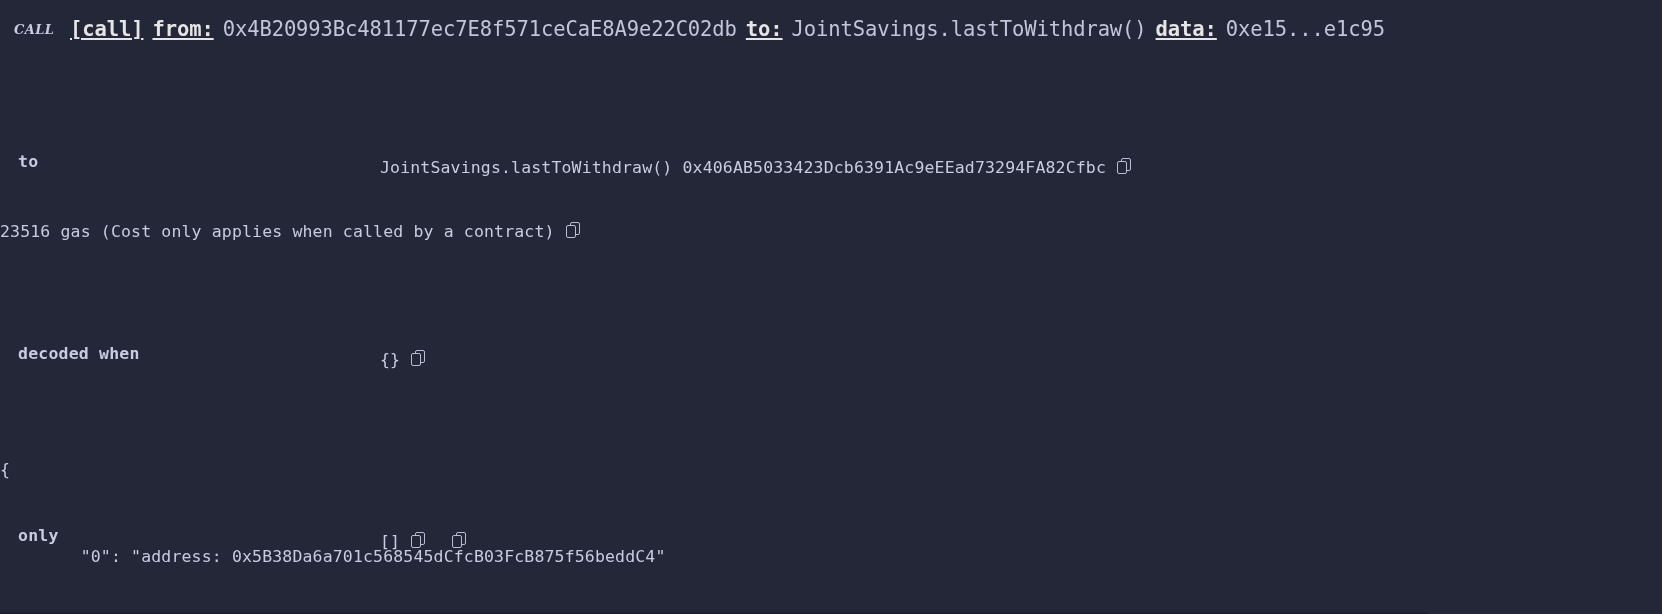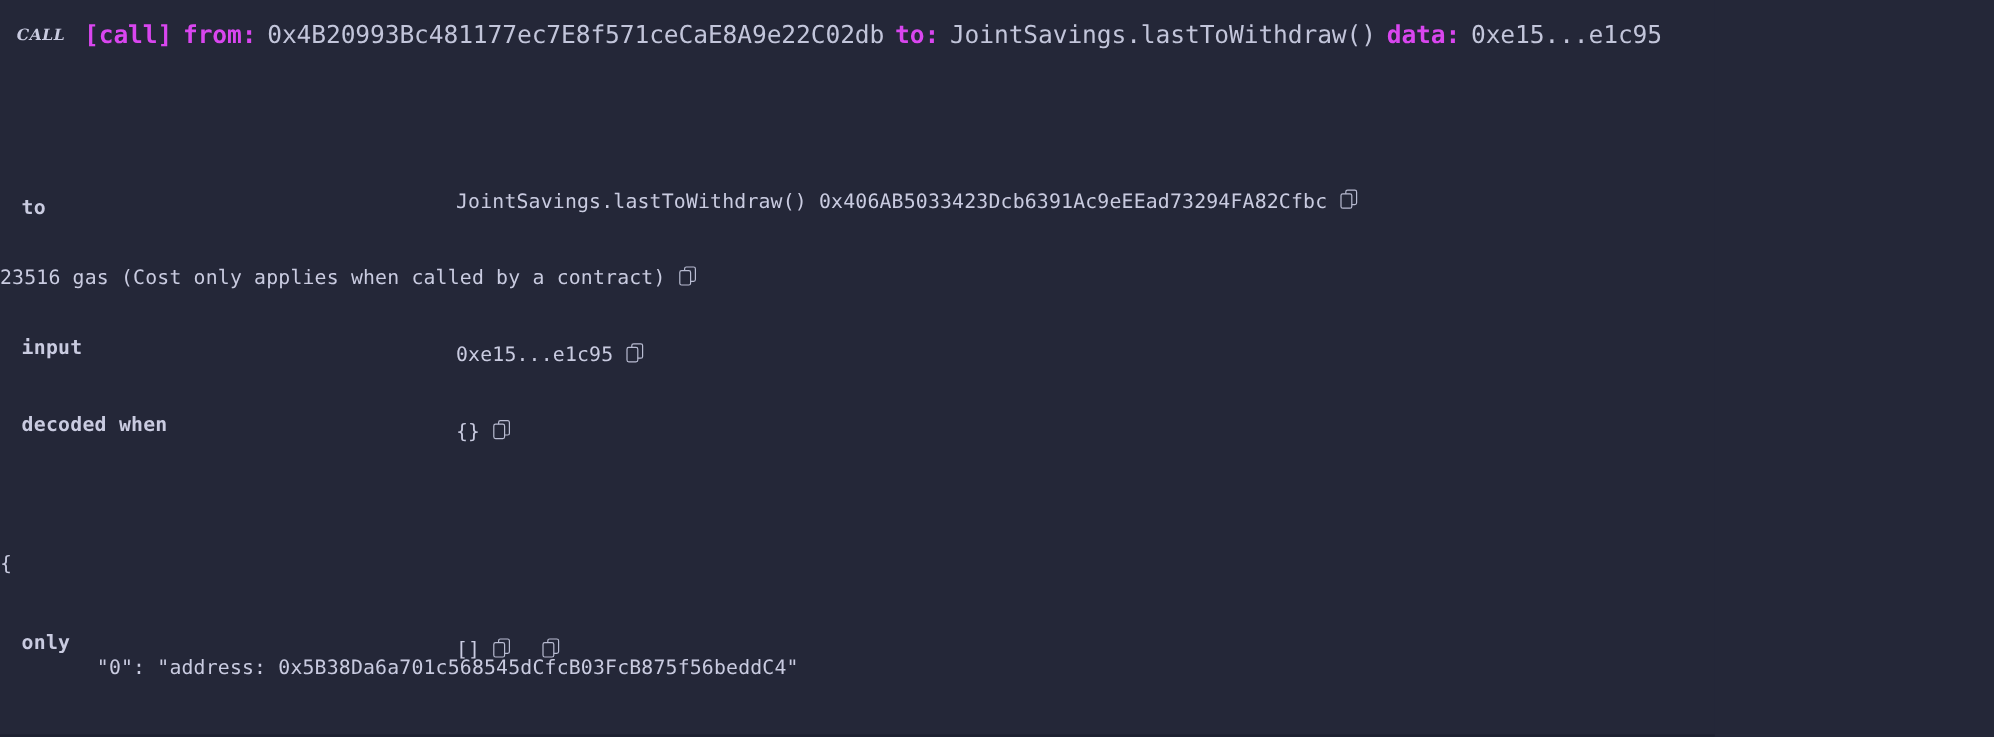--- a/index.html
+++ b/index.html
@@ -50,21 +50,22 @@
     flex: 0 0 auto;
   }
   .summary-text {
     font-size: 20.5px;
     letter-spacing: -0.1px;
     color: #c2c5da;
     flex: 0 0 auto;
   }
   .summary-text .b {
     font-weight: 700;
-    color: #d946ef;
+    color: #e5e5e5;
+    text-decoration: underline;
   }
   .summary-text .sp { display: inline-block; width: 9px; }
 
   
   .rows {
     position: absolute;
     top: 58px;
     left: 0;
     right: 0;
     bottom: 0;
@@ -140,33 +141,29 @@
 <div id="panel">
 
   <div class="summary-row">
     <span class="call-badge">CALL</span>
     <span class="summary-text"><span class="b">[call]</span><span class="sp"></span><span class="b">from:</span><span class="sp"></span><span>0x4B20993Bc481177ec7E8f571ceCaE8A9e22C02db</span><span class="sp"></span><span class="b">to:</span><span class="sp"></span><span>JointSavings.lastToWithdraw()</span><span class="sp"></span><span class="b">data:</span><span class="sp"></span><span>0xe15...e1c95</span></span>
   </div>
 
   <div class="rows">
 
 
-    <div class="row" style="top:94px;align-items:flex-end;">
+    <div class="row" style="top:94px;">
       <div class="row-label">to</div>
       <div class="row-value"><span class="inline-value">JointSavings.lastToWithdraw() 0x406AB5033423Dcb6391Ac9eEEad73294FA82Cfbc</span><span class="copy-icon"><span class="back"></span><span class="front"></span></span></div>
     </div>
 
     <div class="row" style="top:158px;">
       <div class="row-value"><span class="inline-value">23516 gas (Cost only applies when called by a contract)</span><span class="copy-icon"><span class="back"></span><span class="front"></span></span></div>
     </div>
 
-    <div class="row" style="top:222px;">
-      <div class="row-label">input</div>
-      <div class="row-value"><span class="inline-value">0xe15...e1c95</span><span class="copy-icon"><span class="back"></span><span class="front"></span></span></div>
-    </div>
 
     <div class="row" style="top:286px;">
       <div class="row-label">decoded when</div>
       <div class="row-value"><span class="inline-value">{}</span><span class="copy-icon"><span class="back"></span><span class="front"></span></span></div>
     </div>
 
     <div class="row" style="top:339px;">
       <div class="row-value">
         <span class="vline">{</span>
         <span class="vline">        "0": "address: 0x5B38Da6a701c568545dCfcB03FcB875f56beddC4"</span>

